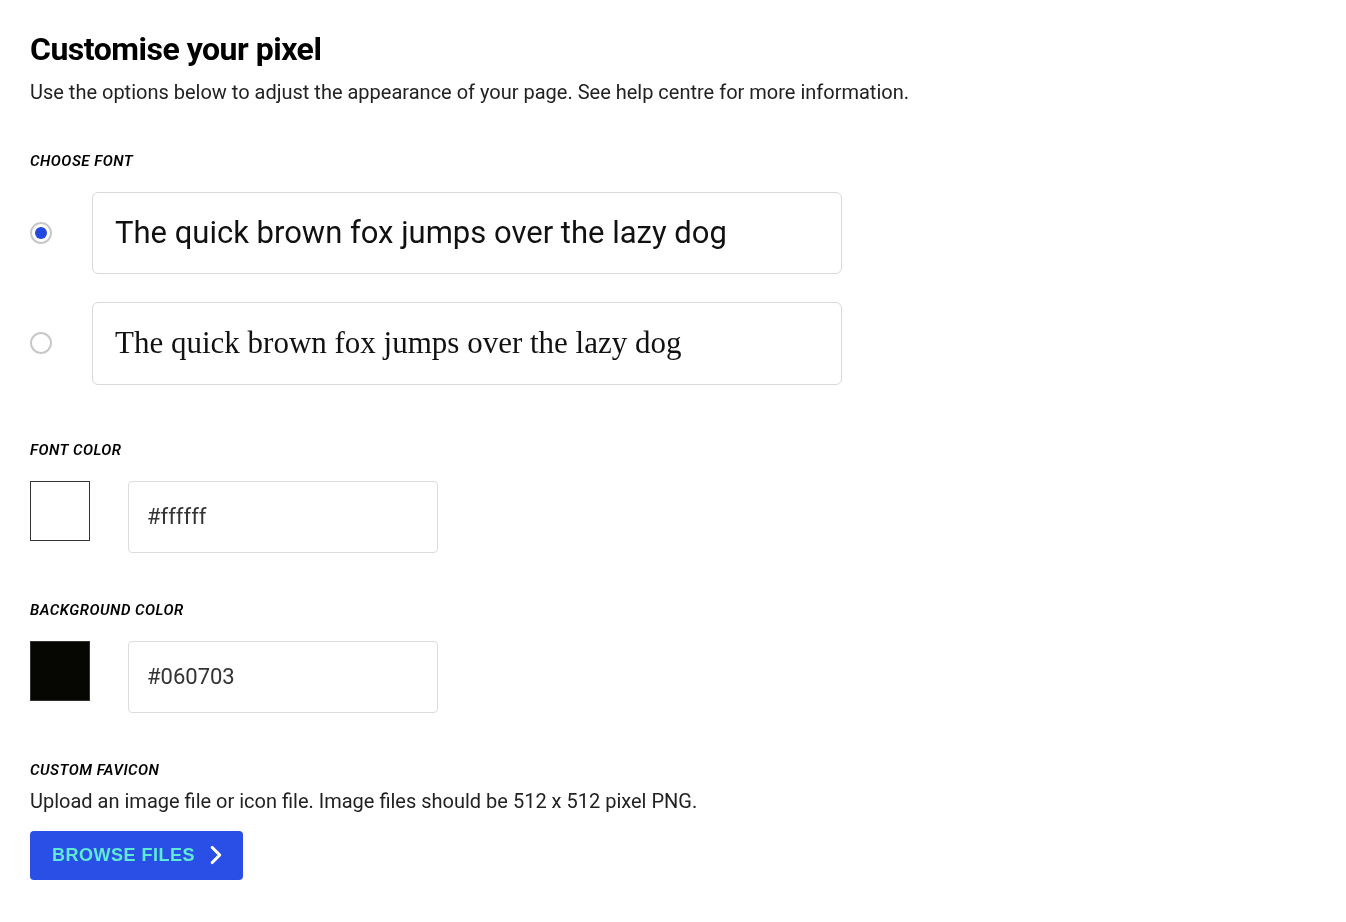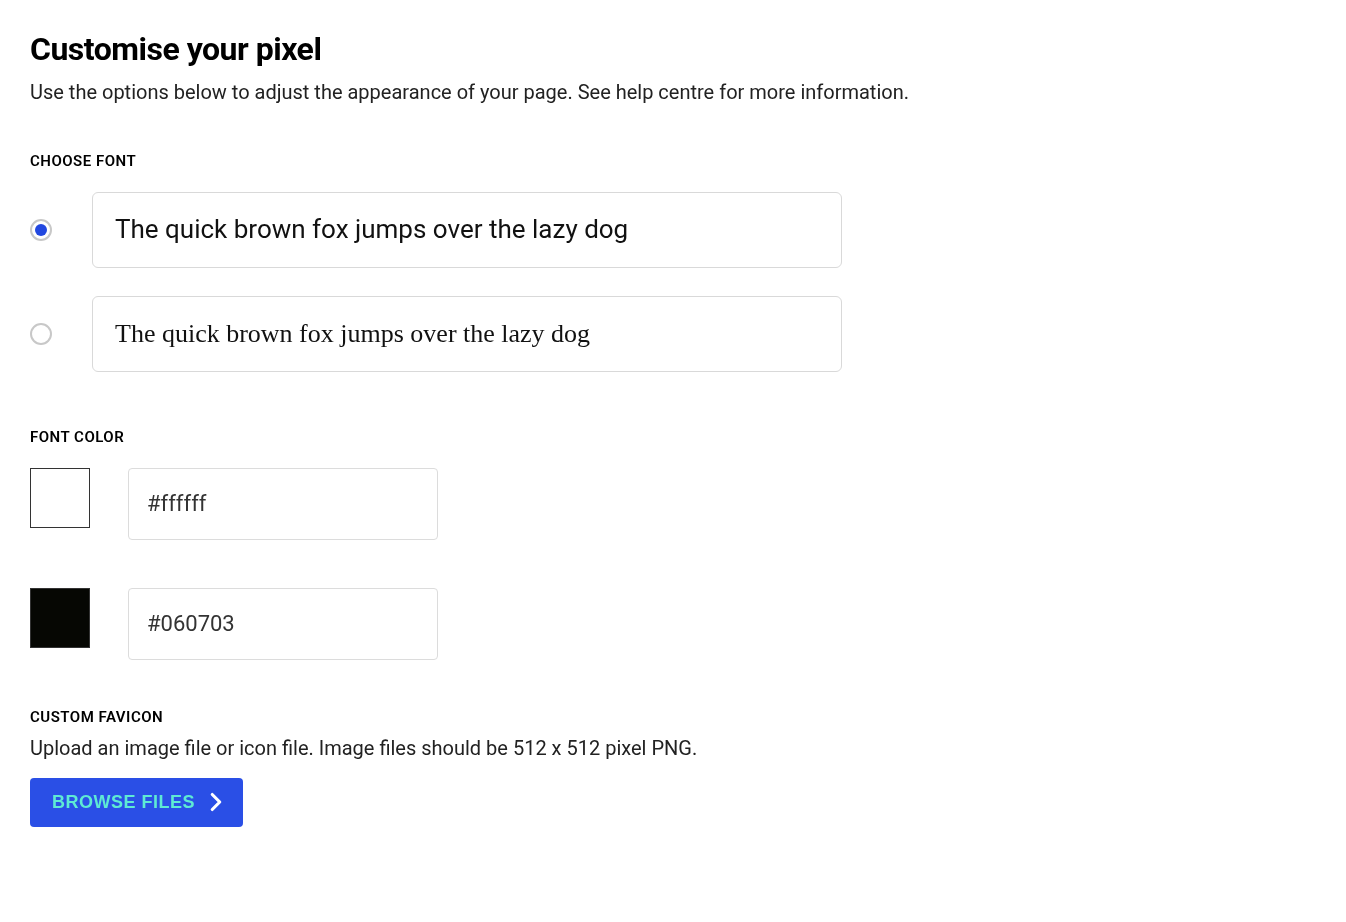--- a/index.html
+++ b/index.html
@@ -25,20 +25,21 @@
     color: #222;
     margin-bottom: 48px;
     font-weight: 400;
   }
   .field-label {
     font-size: 15px;
     font-weight: 600;
     letter-spacing: 0.5px;
     text-transform: uppercase;
     margin-bottom: 22px;
+    font-style: italic;
   }
   .field-label.tight {
     margin-bottom: 10px;
   }
   .field-desc {
     font-size: 20px;
     color: #222;
     margin-bottom: 18px;
     font-weight: 400;
   }
@@ -73,21 +74,21 @@
     height: 12px;
     border-radius: 50%;
     background: #2248e0;
   }
   .font-preview {
     flex: 0 0 auto;
     width: 750px;
     border: 1px solid #d9d9d9;
     border-radius: 6px;
     padding: 20px 22px;
-    font-size: 26px;
+    font-size: 31px;
     color: #111;
     background: #fff;
     line-height: 1.3;
   }
   .font-preview.sans {
     font-family: -apple-system, BlinkMacSystemFont, "Segoe UI", Roboto, Helvetica, Arial, sans-serif;
   }
   .font-preview.serif {
     font-family: Georgia, "Times New Roman", Times, serif;
   }
@@ -172,20 +173,21 @@
 
 <div class="color-section">
   <div class="field-label">FONT COLOR</div>
   <div class="color-row">
     <div class="swatch" style="background:#ffffff"></div>
     <input class="color-input" type="text" value="#ffffff" style="">
   </div>
 </div>
 
 <div class="color-section">
+  <div class="field-label">BACKGROUND COLOR</div>
   <div class="color-row">
     <div class="swatch" style="background:#060703"></div>
     <input class="color-input" type="text" value="#060703" style="">
   </div>
 </div>
 
 <div class="favicon-section">
   <div class="field-label tight">CUSTOM FAVICON</div>
   <p class="field-desc">Upload an image file or icon file. Image files should be 512 x 512 pixel PNG.</p>
   <button class="browse-btn">

